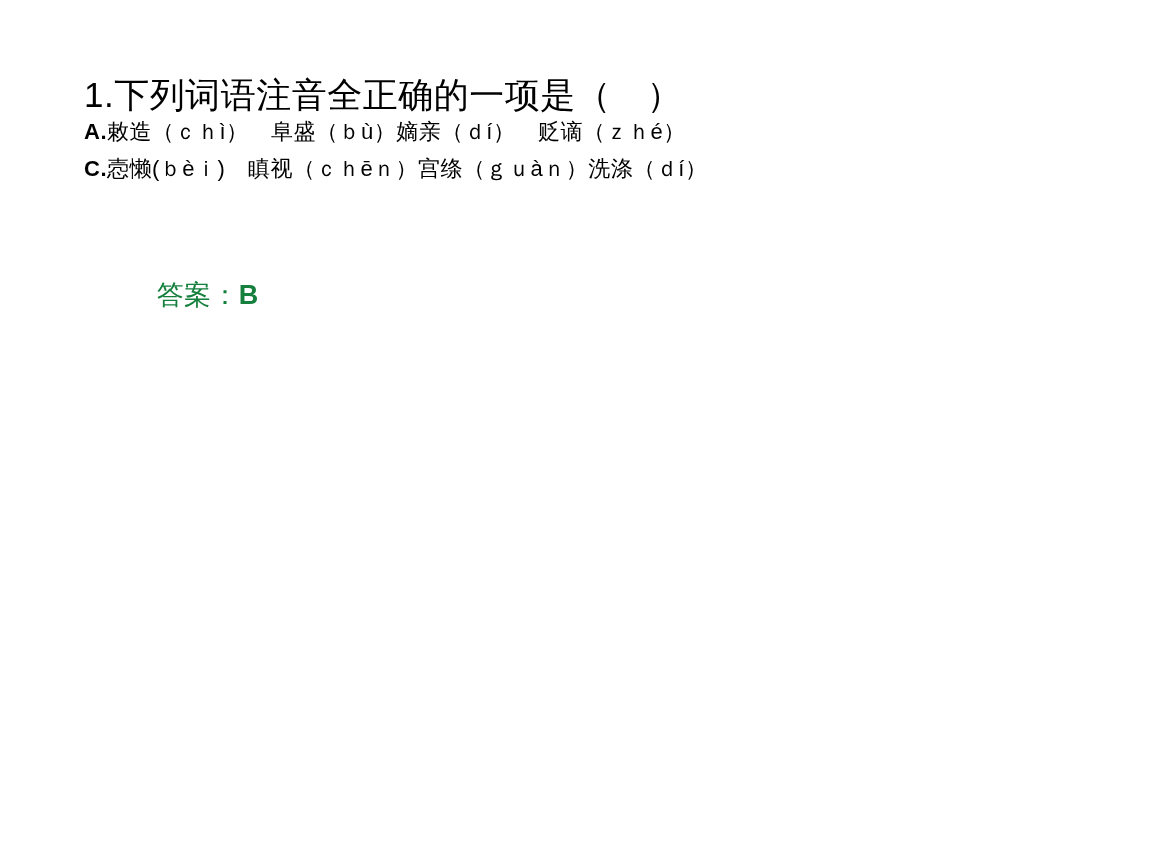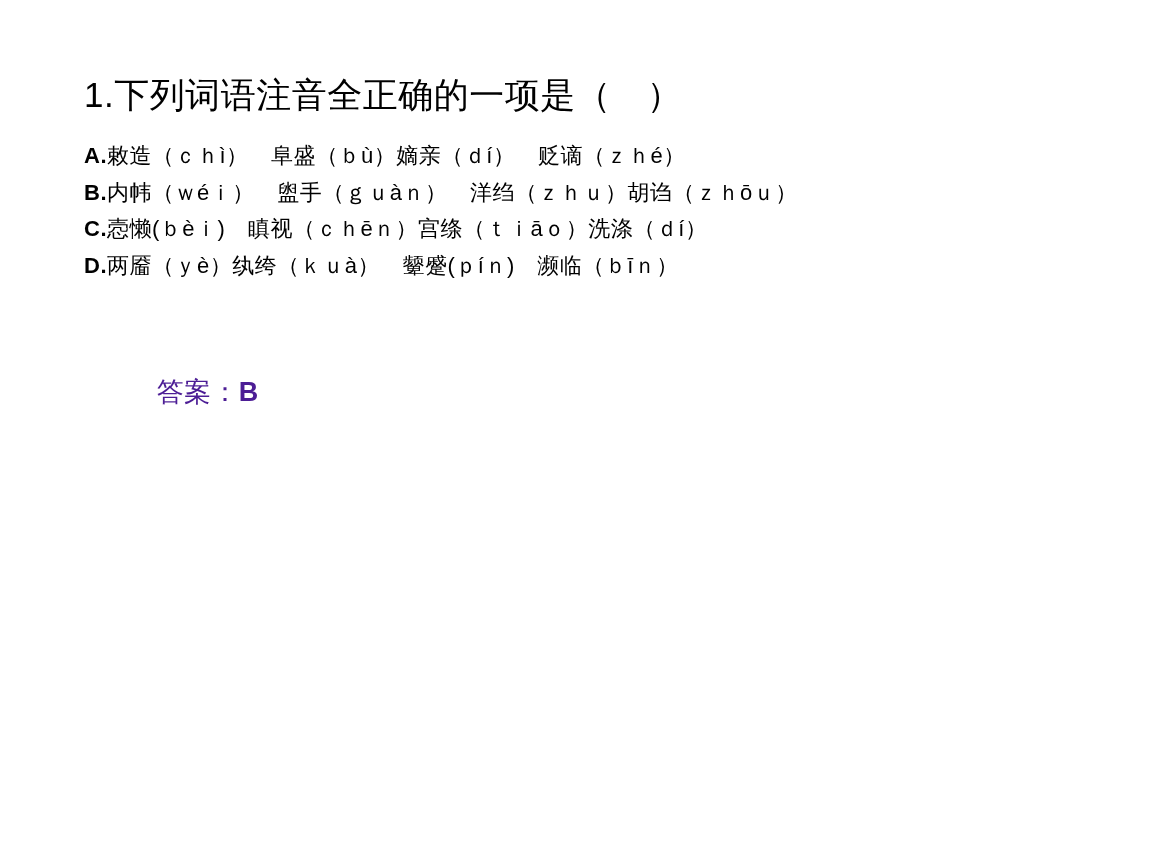--- a/index.html
+++ b/index.html
@@ -18,42 +18,42 @@
     position: relative;
     width: 1152px;
     height: 864px;
     box-sizing: border-box;
     padding: 72px 80px 0 84px;
   }
   .question {
     font-size: 35px;
     line-height: 1.32;
     letter-spacing: 0.5px;
-    margin-bottom: 24px;
+    margin-bottom: 0;
     white-space: pre-wrap;
   }
   .option {
     font-size: 22px;
     line-height: 1.30;
     letter-spacing: 0.5px;
     margin-bottom: 8px;
     text-indent: 0;
     padding-left: 30px;
   }
   .option .label {
     font-weight: bold;
     margin-left: -30px;
   }
   .option .body {
     white-space: pre-wrap;
   }
   .answer-block {
     margin-top: 56px;
     padding-left: 26px;
-    color: #4c1d95;
+    color: #15803d;
   }
   .answer-line {
     font-size: 27px;
     line-height: 1.40;
     letter-spacing: 0.3px;
     white-space: pre-wrap;
   }
   .bold {
     font-weight: bold;
   }
@@ -62,31 +62,25 @@
 <body>
 
 <div class="slide">
 
   <div class="question">1.下列词语注音全正确的一项是（　）</div>
 
   <div class="option">
     <span class="label">A.</span><span class="body">敕造（ｃｈì）　阜盛（ｂù）嫡亲（ｄí）　贬谪（ｚｈé）</span>
   </div>
 
+
   <div class="option">
-    <span class="label">B.</span><span class="body">内帏（ｗéｉ）　盥手（ｇｕàｎ）　洋绉（ｚｈｕ）胡诌（ｚｈōｕ）</span>
+    <span class="label">C.</span><span class="body">悫懒(ｂèｉ)　瞋视（ｃｈēｎ）宫绦（ｇｕàｎ）洗涤（ｄí）</span>
   </div>
 
-  <div class="option">
-    <span class="label">C.</span><span class="body">悫懒(ｂèｉ)　瞋视（ｃｈēｎ）宫绦（ｔｉāｏ）洗涤（ｄí）</span>
-  </div>
-
-  <div class="option">
-    <span class="label">D.</span><span class="body">两靥（ｙè）纨绔（ｋｕà）　颦蹙(ｐíｎ)　濒临（ｂīｎ）</span>
-  </div>
 
   <div class="answer-block">
     <div class="answer-line">
       <span>答案：</span><span class="bold">B</span>
     </div>
   </div>
 
 </div>
 
 </body></html>

